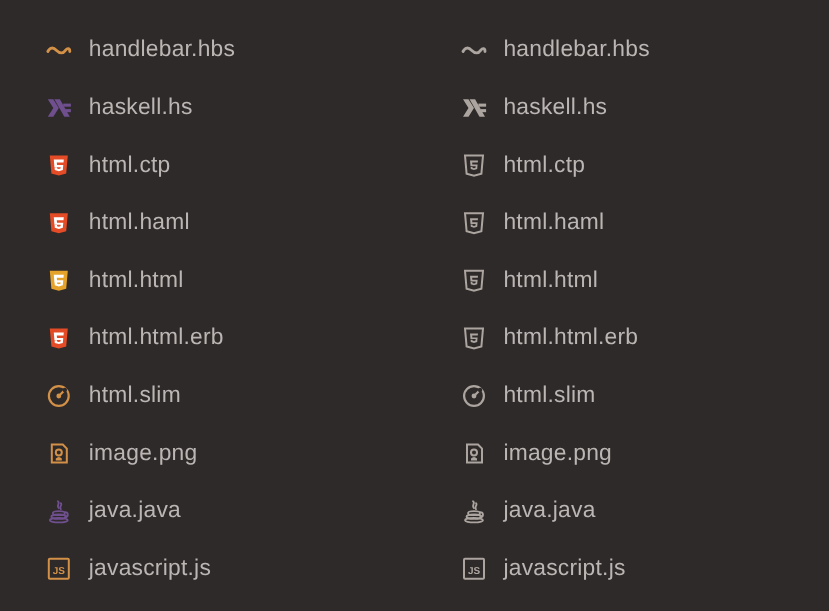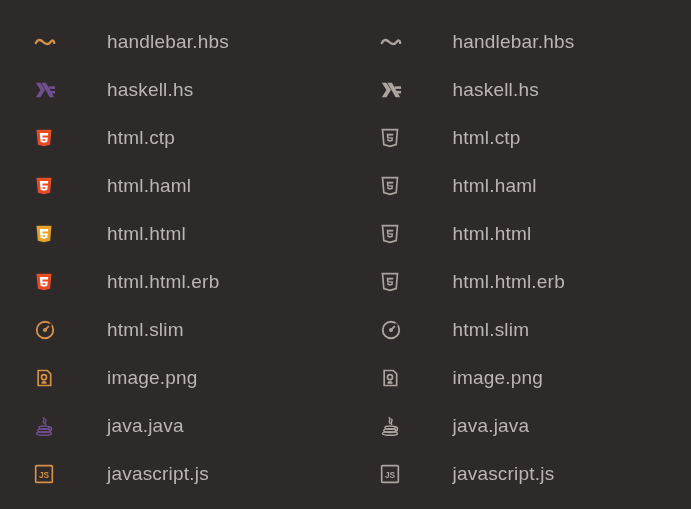--- a/index.html
+++ b/index.html
@@ -21,26 +21,25 @@
   }
   .col {
     flex: 1;
     padding: 18px 0 10px 34px;
     box-sizing: border-box;
   }
   .file-row {
     display: flex;
     align-items: center;
     height: 48px;
-    gap: 33px;
   }
   .iconwrap {
     width: 30px;
     display: flex;
-    justify-content: flex-start;
+    justify-content: center;
     align-items: center;
   }
   .label {
     padding-left: 10px;
     letter-spacing: 0.2px;
   }
   svg { display: block; }
 </style>
 </head>
 <body>

